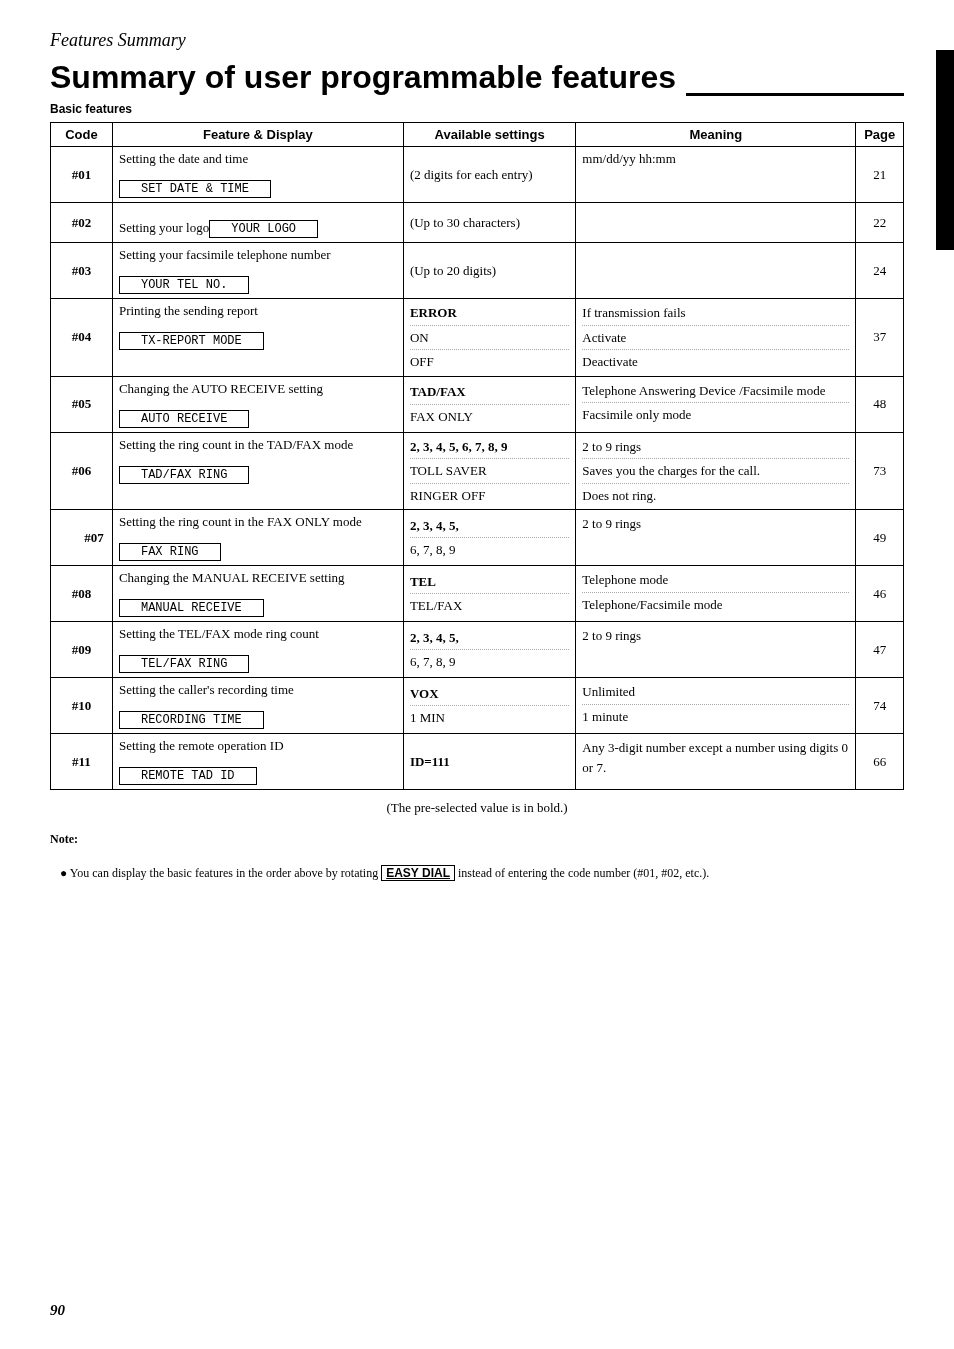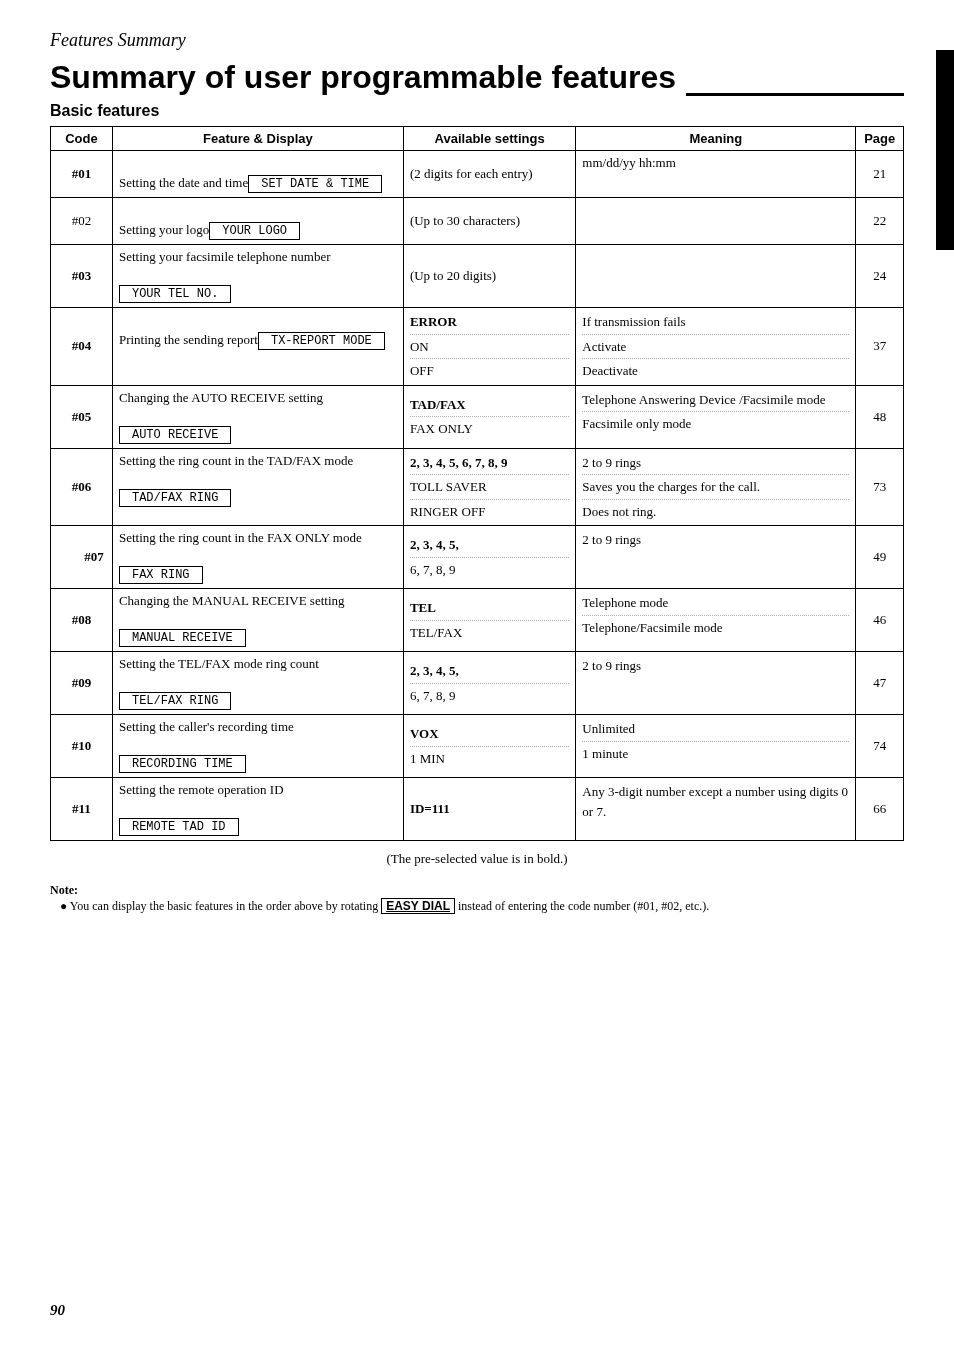--- a/index.html
+++ b/index.html
@@ -26,21 +26,21 @@
       display: flex;
       align-items: flex-end;
     }
     .title-line {
       flex: 1;
       height: 3px;
       background: #000;
       margin-left: 10px;
     }
     .section-title {
-      font-size: 16px;
+      font-size: 12px;
       font-weight: bold;
       margin-bottom: 6px;
       margin-top: 6px;
       font-family: Arial, sans-serif;
     }
     table {
       width: 100%;
       border-collapse: collapse;
       font-size: 13px;
     }
@@ -64,22 +64,22 @@
     .code-cell {
       text-align: center;
       font-weight: bold;
       vertical-align: middle;
     }
     .feature-display {
       display: inline-block;
       font-family: Courier New, monospace;
       font-size: 12px;
       border: 1px solid #000;
-      padding: 1px 12px;
-      margin-top: 20px;
+      padding: 1px 21px;
+      margin-top: 13px;
       background: #fff;
     }
     .available-cell {
       vertical-align: middle;
     }
     .meaning-cell {
       vertical-align: top;
     }
     .page-cell {
       text-align: center;
@@ -88,21 +88,21 @@
     }
     .note-section {
       margin-top: 16px;
       font-size: 12px;
     }
     .note-section .note-title {
       font-weight: bold;
     }
     .note-bullet {
       margin-left: 10px;
-      margin-top: 0;
+      margin-top: 18px;
     }
     .easy-dial-box {
       display: inline-block;
       border: 1px solid #000;
       padding: 0 4px;
       font-weight: bold;
       text-decoration: underline;
       font-family: Arial, sans-serif;
     }
     .page-number {
@@ -167,21 +167,21 @@
   </thead>
   <tbody id="table-body">
   <tr>
         <td class="code-cell" style="font-weight: bold; vertical-align: middle;">#01</td>
         <td class="feature-col"><span>Setting the date and time</span><div class="feature-display">SET DATE &amp; TIME</div></td>
         <td class="available-cell">(2 digits for each entry)</td>
         <td class="meaning-cell">mm/dd/yy hh:mm</td>
         <td class="page-cell">21</td>
       </tr>
       <tr>
-        <td class="code-cell" style="font-weight: normal; vertical-align: middle;">#02</td>
+        <td class="code-cell" style="font-weight: bold; vertical-align: middle;">#02</td>
         <td class="feature-col"><span>Setting your logo</span><div class="feature-display">YOUR LOGO</div></td>
         <td class="available-cell">(Up to 30 characters)</td>
         <td class="meaning-cell"></td>
         <td class="page-cell">22</td>
       </tr>
       <tr>
         <td class="code-cell" style="font-weight: bold; vertical-align: middle;">#03</td>
         <td class="feature-col"><span>Setting your facsimile telephone number</span><div class="feature-display">YOUR TEL NO.</div></td>
         <td class="available-cell">(Up to 20 digits)</td>
         <td class="meaning-cell"></td>

